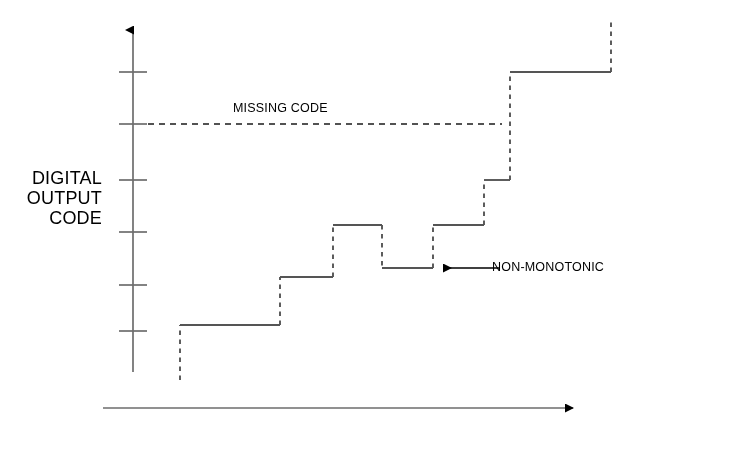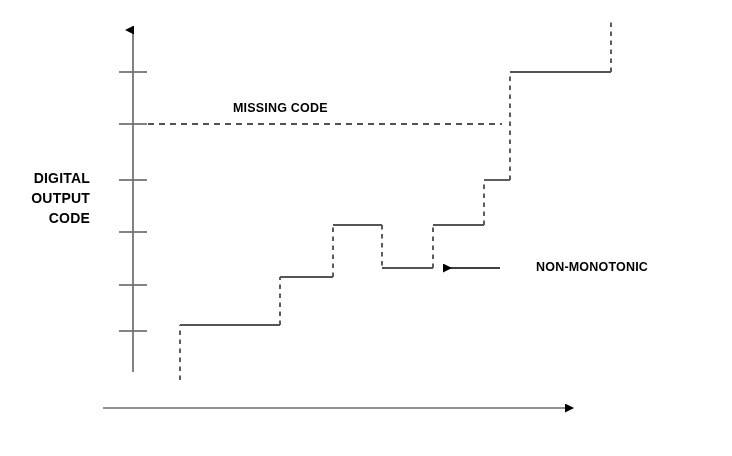--- a/index.html
+++ b/index.html
@@ -10,47 +10,47 @@
   #stage {
     position: relative;
     width: 732px;
     height: 456px;
     background: #ffffff;
     font-family: "Liberation Sans", sans-serif;
     overflow: hidden;
   }
   .label {
     position: absolute;
-    font-weight: bold;
+    font-weight: normal;
     color: #000000;
     letter-spacing: 0.2px;
     white-space: pre;
   }
   #y-axis-label {
-    left: 4px;
+    left: 16px;
     top: 168px;
     width: 86px;
     text-align: right;
-    font-size: 14px;
+    font-size: 18px;
     line-height: 20px;
   }
   #x-axis-label {
     left: 238px;
     top: 420px;
     font-size: 13.5px;
     line-height: 18px;
   }
   #missing-code-label {
     left: 233px;
     top: 100px;
     font-size: 12.5px;
     line-height: 16px;
   }
   #non-monotonic-label {
-    left: 536px;
+    left: 492px;
     top: 259px;
     font-size: 12.5px;
     line-height: 16px;
     text-align: right;
   }
   #plot-svg {
     position: absolute;
     left: 0;
     top: 0;
     width: 732px;

